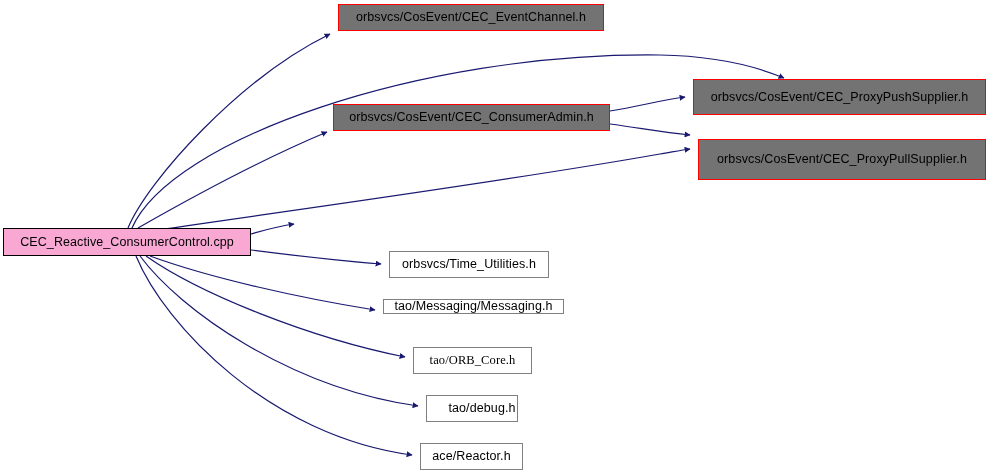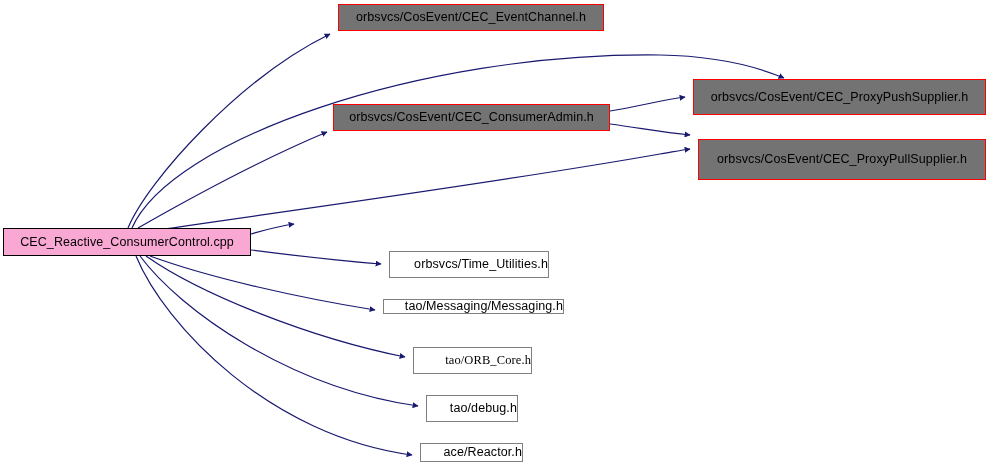--- a/index.html
+++ b/index.html
@@ -37,21 +37,20 @@
     white-space: nowrap;
     letter-spacing: 0.1px;
   }
   .node-red {
     border: 1px solid #ff0000;
     background: #737373;
   }
   .node-gray {
     border: 1px solid #808080;
     background: #ffffff;
-    justify-content: flex-end;
   }
   .node-root {
     border: 1px solid #000000;
     background: #f9a8d4;
   }
   .node-label {
     pointer-events: none;
   }
 </style>
 </head>
@@ -123,17 +122,17 @@
   </div>
 
   <div class="node node-gray" style="left:413px; top:347px; width:119px; height:27px;font-family:Liberation Serif, serif;">
     <span class="node-label">tao/ORB_Core.h</span>
   </div>
 
   <div class="node node-gray" style="left:426px; top:395px; width:92px; height:27px;padding-left:20px;">
     <span class="node-label">tao/debug.h</span>
   </div>
 
-  <div class="node node-gray" style="left:420px; top:443px; width:103px; height:19px;">
+  <div class="node node-gray" style="left:420px; top:443px; width:103px; height:27px;">
     <span class="node-label">ace/Reactor.h</span>
   </div>
 
 </div>
 
 </body></html>

